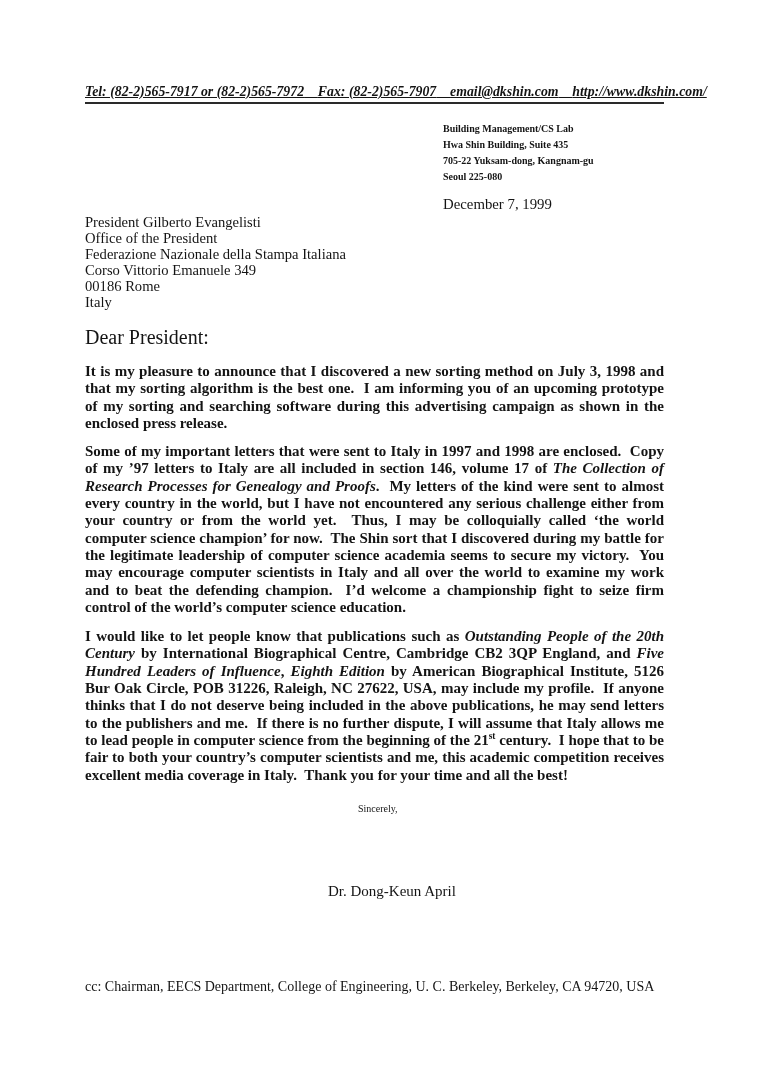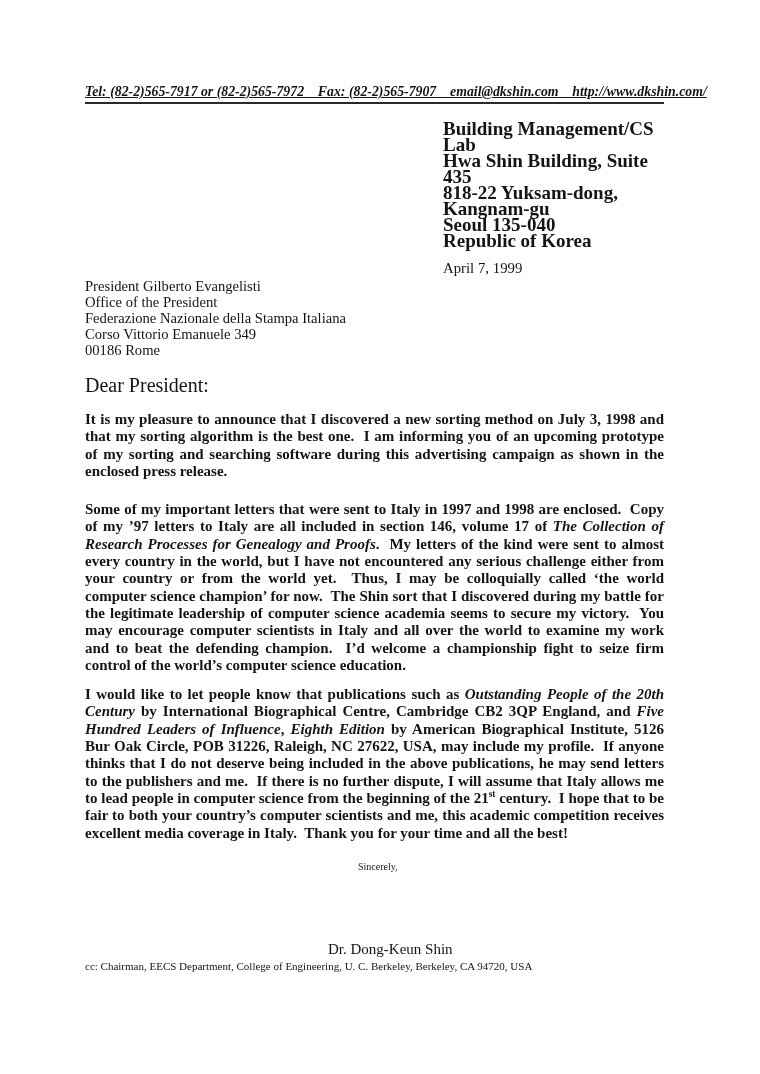--- a/index.html
+++ b/index.html
@@ -27,21 +27,21 @@
     line-height: 16px;
     white-space: nowrap;
   }
   .letterhead .contact { text-decoration: underline; }
 
   
   .sender {
     margin-top: 17px;
     margin-left: 358px;
     font-weight: bold;
-    font-size: 19px;
+    font-size: 10px;
     line-height: 16px;
   }
 
   .date {
     margin-top: 11px;
     margin-left: 358px;
     font-size: 14.8px;
     line-height: 16px;
   }
 
@@ -57,21 +57,21 @@
     line-height: 17px;
   }
 
   .body-para {
     text-align: justify;
     font-size: 15px;
     line-height: 17.3px;
     font-weight: bold;
   }
   .p1 { margin-top: 17px; }
-  .p2 { margin-top: 21px; }
+  .p2 { margin-top: 11px; }
   .p3 { margin-top: 12px; }
 
   .body-para sup {
     font-size: 0.62em;
     vertical-align: super;
     line-height: 0;
   }
 
   .valediction {
     margin-top: 16px;
@@ -81,55 +81,56 @@
   }
 
   .signer {
     margin-top: 66px;
     margin-left: 243px;
     font-size: 15px;
     line-height: 17px;
   }
 
   .cc {
-    font-size: 11px;
+    margin-top: 78px;
+    font-size: 14px;
     line-height: 17px;
   }
 </style>
 </head>
 <body>
 
 <div class="page">
 
   <div class="letterhead">
     <span class="contact"><span>Tel: (82-2)565-7917 or (82-2)565-7972</span>&nbsp;&nbsp;&nbsp;&nbsp;<span>Fax: (82-2)565-7907</span>&nbsp;&nbsp;&nbsp;&nbsp;<span>email@dkshin.com</span>&nbsp;&nbsp;&nbsp;&nbsp;<span>http://www.dkshin.com/</span></span>
   </div>
 
   <div class="sender">
     <div>Building Management/CS Lab</div>
     <div>Hwa Shin Building, Suite 435</div>
-    <div>818-22 Yuksam-dong, Kangnam-gu</div>
-    <div>Seoul 135-040</div>
-    <div>Republic of Korea</div>
+    <div>705-22 Yuksam-dong, Kangnam-gu</div>
+    <div>Seoul 225-080</div>
   </div>
 
-  <div class="date">April 7, 1999</div>
+  <div class="date">December 7, 1999</div>
 
   <div class="recipient">
     <div>President Gilberto Evangelisti</div>
     <div>Office of the President</div>
     <div>Federazione Nazionale della Stampa Italiana</div>
     <div>Corso Vittorio Emanuele 349</div>
     <div>00186 Rome</div>
+    <div>Italy</div>
   </div>
 
   <div class="salutation">Dear President:</div>
 
   <p class="body-para p1"><span>It is my pleasure to announce that I discovered a new sorting method on July 3, 1998 and that my sorting algorithm is the best one.&nbsp; I am informing you of an upcoming prototype of my sorting and searching software during this advertising campaign as shown in the enclosed press release.</span></p>
   <p class="body-para p2"><span>Some of my important letters that were sent to Italy in 1997 and 1998 are enclosed.&nbsp; Copy of my ’97 letters to Italy are all included in section 146, volume 17 of </span><span style="font-style: italic;">The Collection of Research Processes for Genealogy and Proofs</span><span>.&nbsp; My letters of the kind were sent to almost every country in the world, but I have not encountered any serious challenge either from your country or from the world yet.&nbsp; Thus, I may be colloquially called ‘the world computer science champion’ for now.&nbsp; The Shin sort that I discovered during my battle for the legitimate leadership of computer science academia seems to secure my victory.&nbsp; You may encourage computer scientists in Italy and all over the world to examine my work and to beat the defending champion.&nbsp; I’d welcome a championship fight to seize firm control of the world’s computer science education.</span></p>
   <p class="body-para p3"><span>I would like to let people know that publications such as </span><span style="font-style: italic;">Outstanding People of the 20th Century</span><span> by International Biographical Centre, Cambridge CB2 3QP England, and </span><span style="font-style: italic;">Five Hundred Leaders of Influence</span><span>, </span><span style="font-style: italic;">Eighth Edition</span><span> by American Biographical Institute, 5126 Bur Oak Circle, POB 31226, Raleigh, NC 27622, USA, may include my profile.&nbsp; If anyone thinks that I do not deserve being included in the above publications, he may send letters to the publishers and me.&nbsp; If there is no further dispute, I will assume that Italy allows me to lead people in computer science from the beginning of the 21</span><sup>st</sup><span> century.&nbsp; I hope that to be fair to both your country’s computer scientists and me, this academic competition receives excellent media coverage in Italy.&nbsp; Thank you for your time and all the best!</span></p>
 
   <div class="valediction">Sincerely,</div>
-  <div class="signer">Dr. Dong-Keun Shin</div>
+  <div class="signer">Dr. Dong-Keun April</div>
 
   <div class="cc">cc: Chairman, EECS Department, College of Engineering, U. C. Berkeley, Berkeley, CA 94720, USA</div>
 
 </div>
 
 </body></html>

